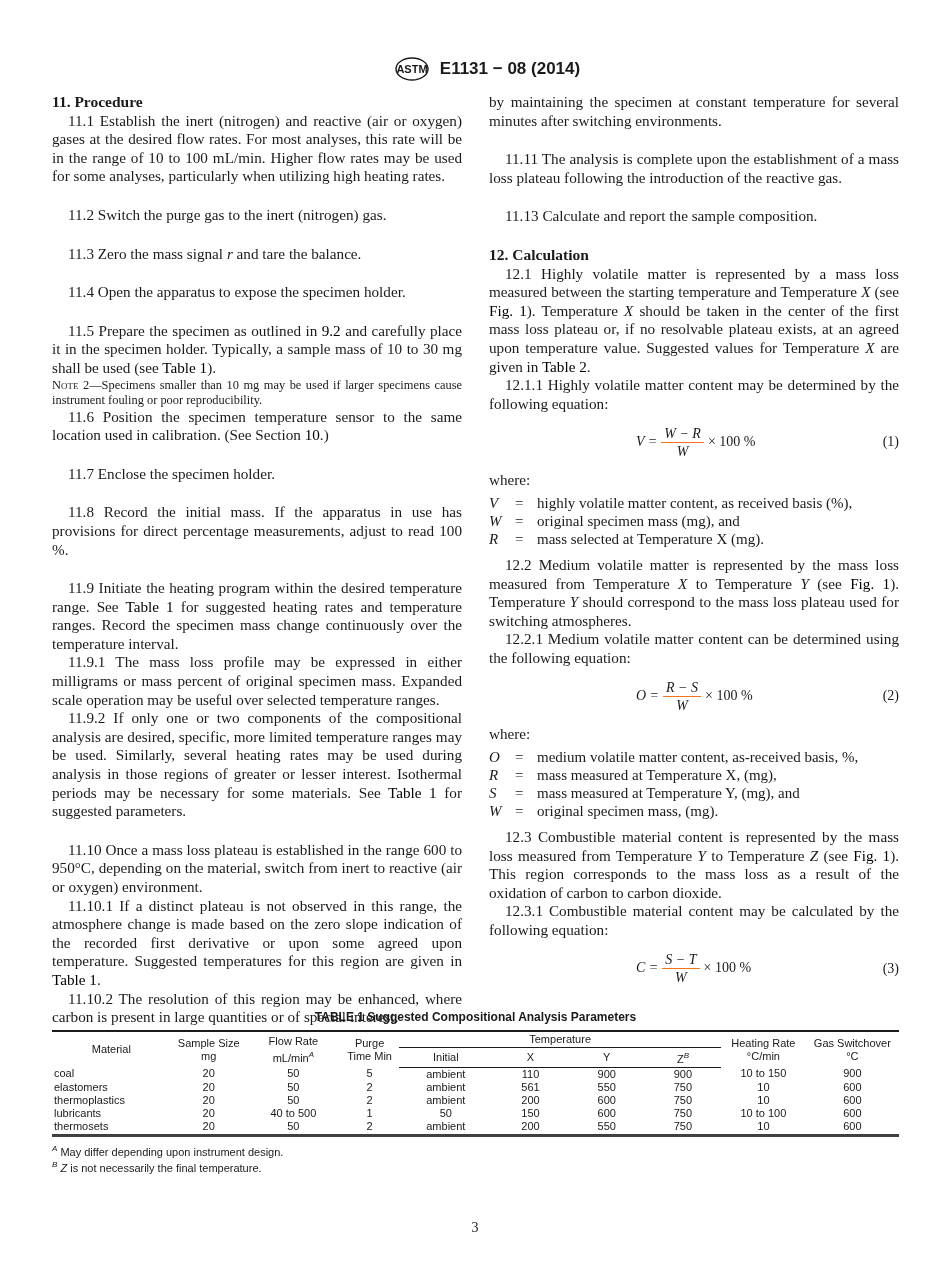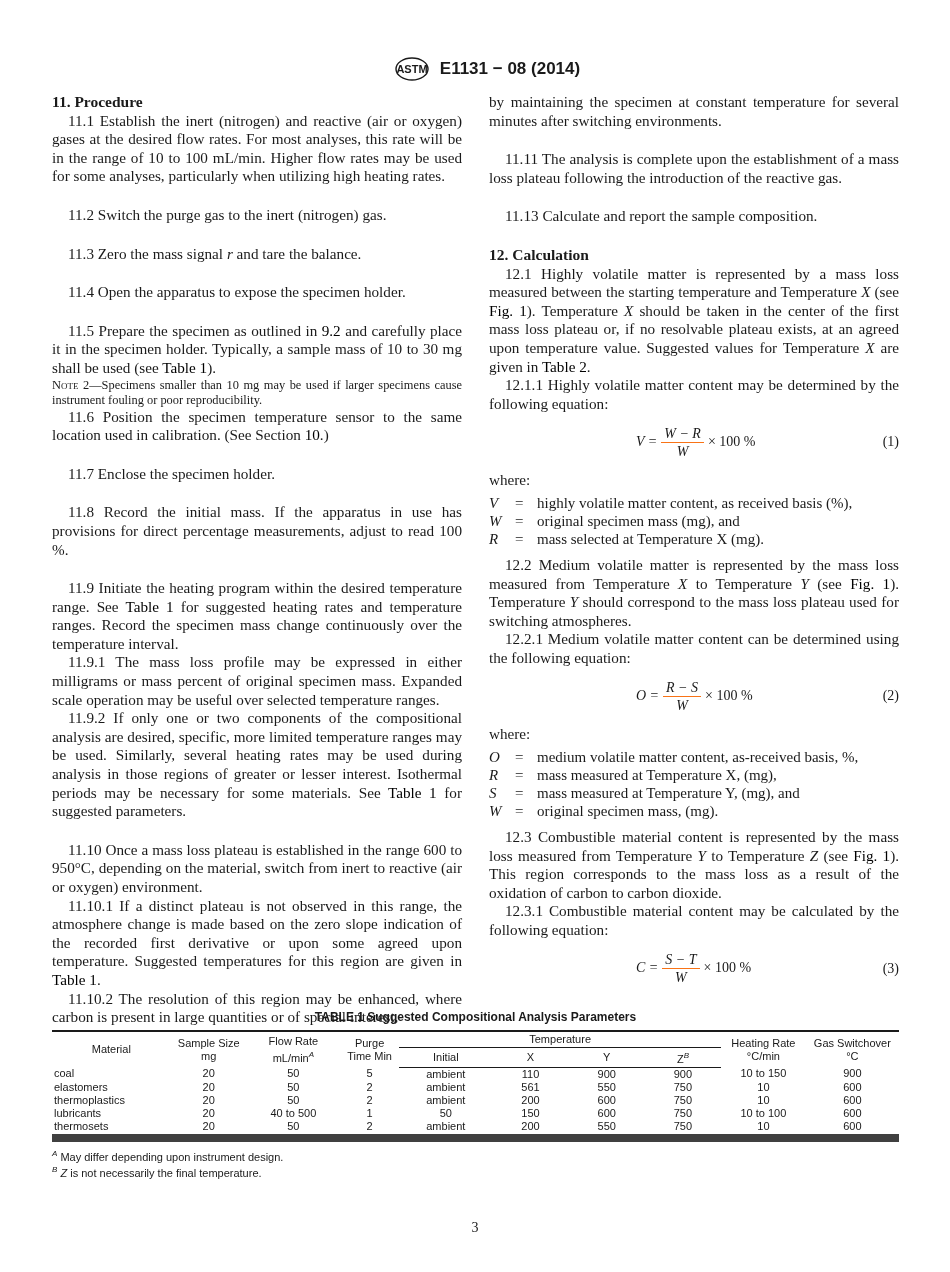--- a/index.html
+++ b/index.html
@@ -36,21 +36,21 @@
 
   .table-wrap { position: absolute; top: 1010px; left: 52px; width: 847px; font-family: "Liberation Sans", sans-serif; }
   .table-title { text-align: center; font-weight: bold; font-size: 12px; margin-bottom: 6px; }
   table { border-collapse: collapse; width: 100%; font-size: 11px; line-height: 13px; }
   thead tr.top th { border-top: 2px solid #1a1a1a; }
   th { font-weight: normal; text-align: center; vertical-align: middle; padding: 1px 2px; }
   thead tr.last th { border-bottom: 1px solid #1a1a1a; }
   th.temp-group { border-bottom: 1px solid #1a1a1a; }
   td { text-align: center; padding: 0 2px; }
   td.mat { text-align: left; }
-  tbody tr:last-child td { border-bottom: 8px solid #404040; padding-bottom: 1px; }
+  tbody tr:last-child td { border-bottom: 3px solid #404040; padding-bottom: 1px; }
   sup { font-size: 8px; font-style: italic; }
   .footnotes { font-size: 11px; line-height: 13px; margin-top: 5px; }
 
   .page-num { position: absolute; top: 1220px; left: 0; width: 950px; text-align: center; font-family: "Liberation Serif", serif; font-size: 14px; }
 </style>
 </head>
 <body>
 
 <div class="header">
   <span class="logo">

